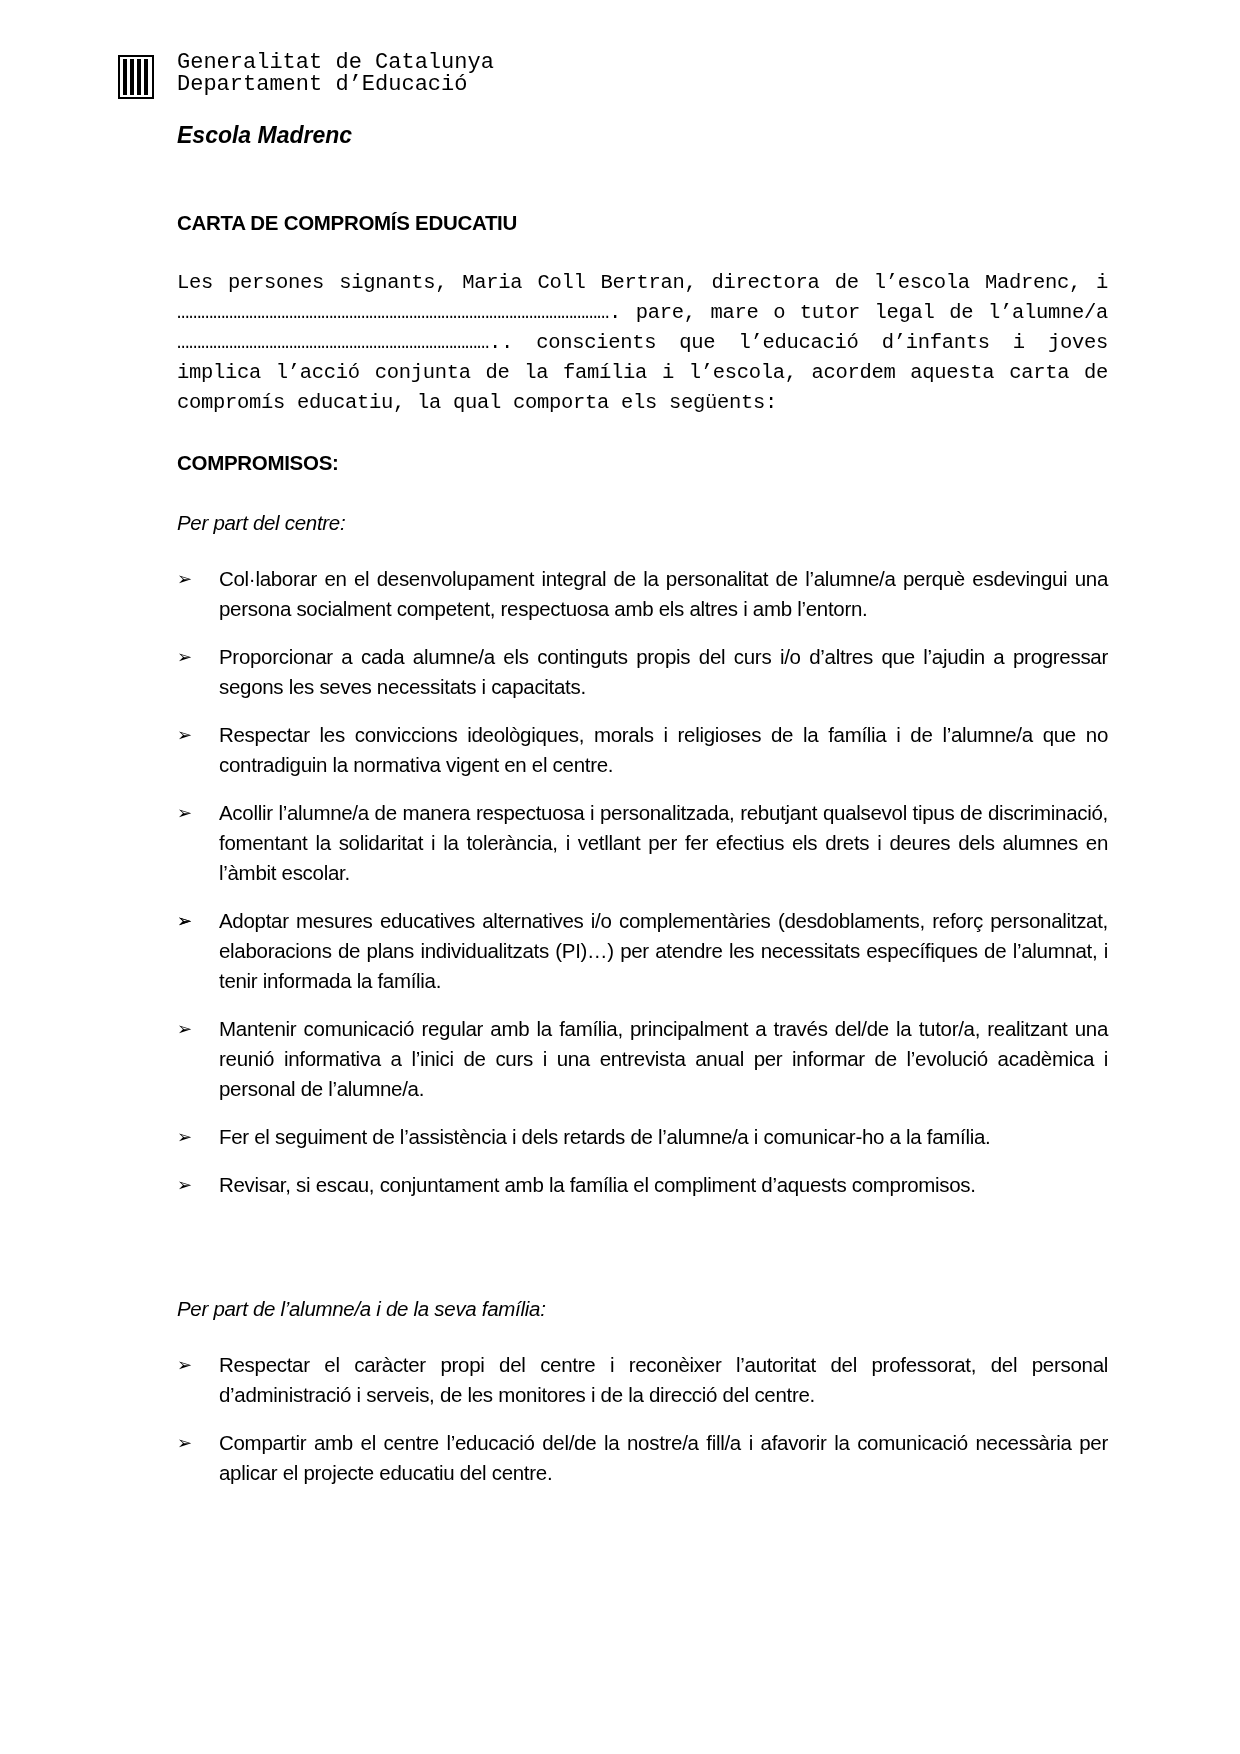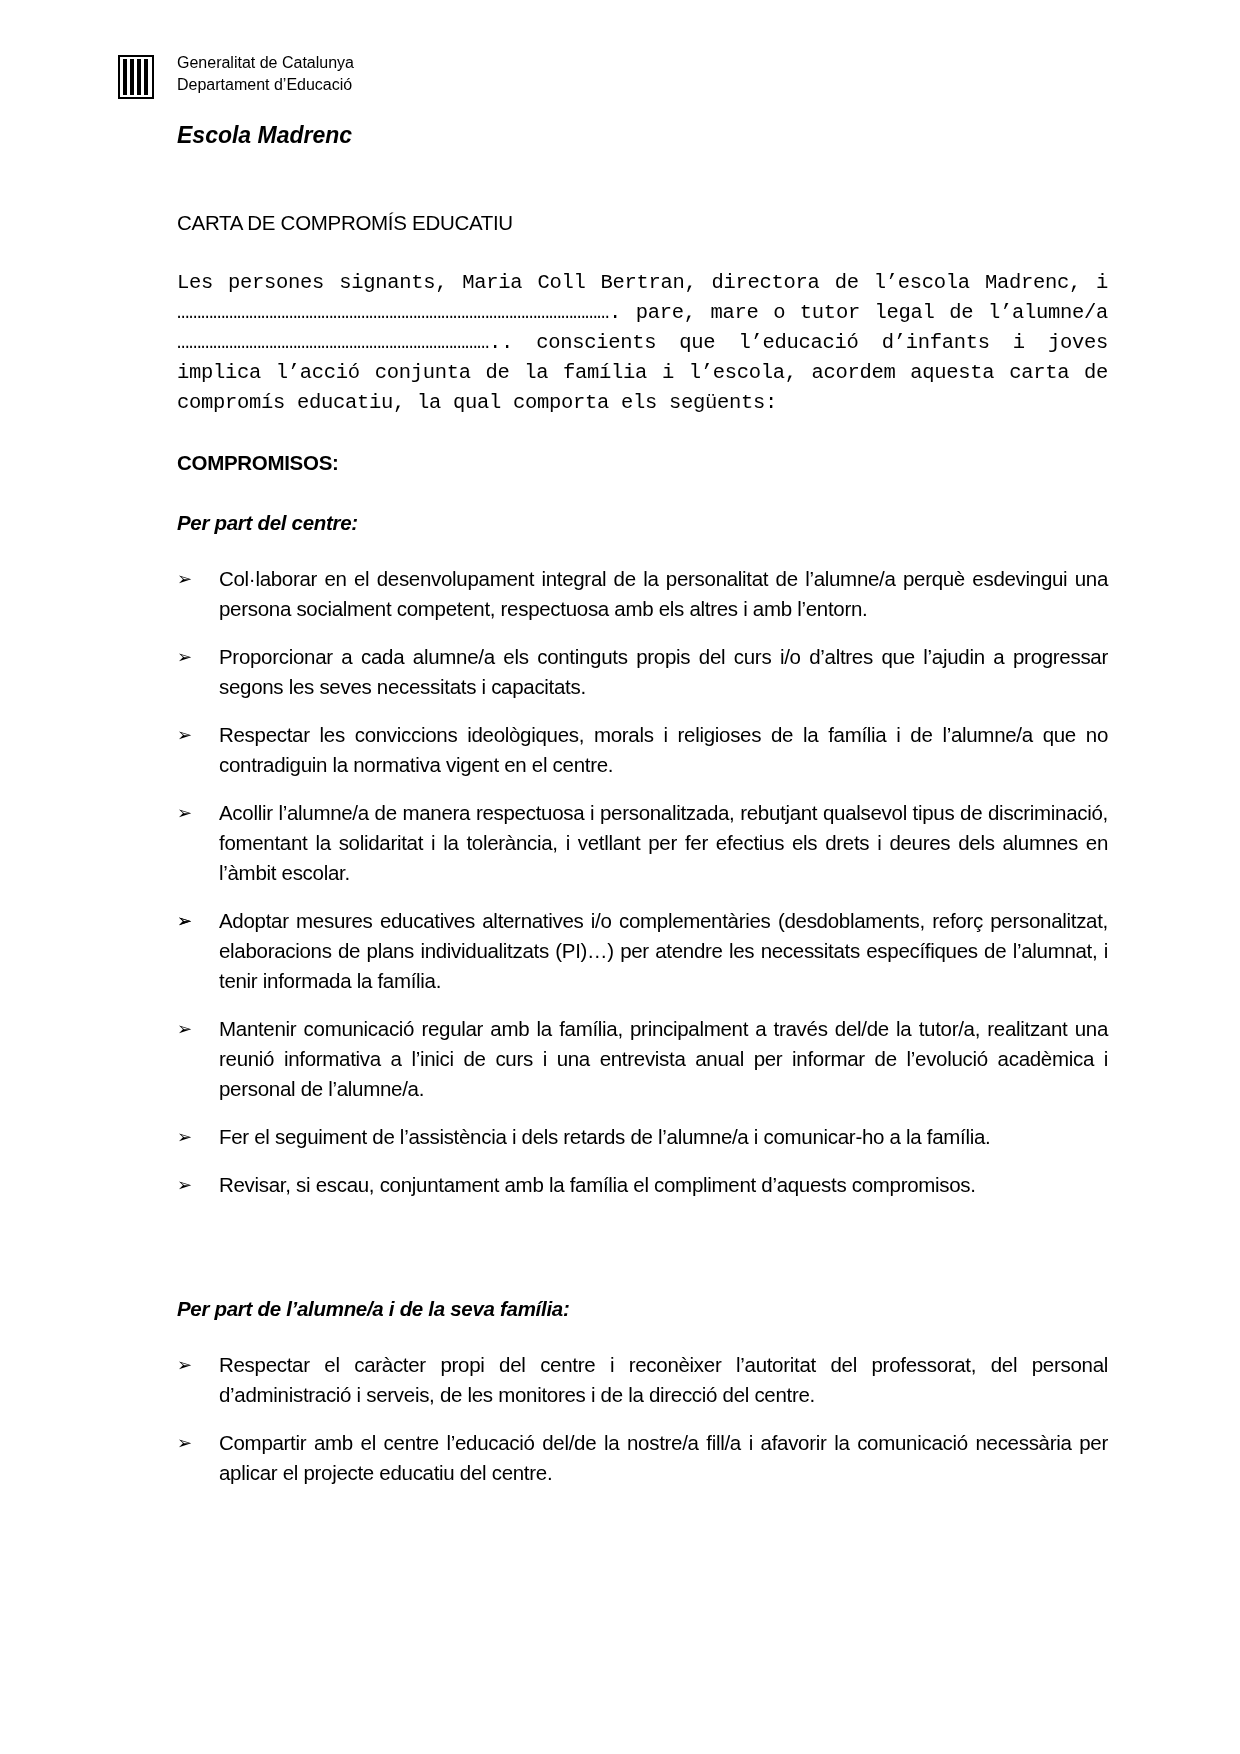--- a/index.html
+++ b/index.html
@@ -1,27 +1,27 @@
 <!DOCTYPE html>
 <html><head>
 <meta charset="utf-8">
 <style>
   html, body { margin: 0; padding: 0; background: #ffffff; }
   body { width: 1240px; height: 1754px; position: relative; overflow: hidden;
          font-family: "Liberation Sans", sans-serif; color: #000; }
   .logo { position: absolute; left: 118px; top: 55px; width: 36px; height: 44px; }
-  .org { position: absolute; left: 177px; top: 52px; font-size: 16px; line-height: 22px; }
+  .org { position: absolute; left: 177px; top: 52px; font-size: 22px; line-height: 22px; font-family: Liberation Mono, monospace; }
   .school { position: absolute; left: 177px; top: 122px; font-size: 23px; font-weight: bold; font-style: italic; }
   .content { position: absolute; left: 177px; top: 208px; width: 931px;
              font-family: "Liberation Sans Narrow", "Liberation Sans", sans-serif;
              font-size: 20.5px; line-height: 30px; letter-spacing: -0.3px; }
-  .title { font-weight: normal; margin: 0 0 30px 0; }
+  .title { font-weight: bold; margin: 0 0 30px 0; }
   .intro { text-align: justify; margin: 0 0 30px 0; font-family: Liberation Mono, monospace; }
   .sect { font-weight: bold; margin: 0 0 30px 0; }
-  .subhead { font-weight: bold; font-style: italic; margin: 0 0 26px 0; }
+  .subhead { font-weight: normal; font-style: italic; margin: 0 0 26px 0; }
   ul.list { list-style: none; margin: 0; padding: 0; }
   ul.list li { position: relative; padding-left: 42px; text-align: justify; margin-bottom: 18px; }
   ul.list li .bullet { position: absolute; left: 0; top: 0; font-size: 18px; }
   .gap { height: 76px; }
 </style>
 </head>
 <body>
 
 <svg class="logo" viewBox="0 0 36 44">
   <rect x="1" y="1" width="34" height="42" fill="none" stroke="#000" stroke-width="2"></rect>

